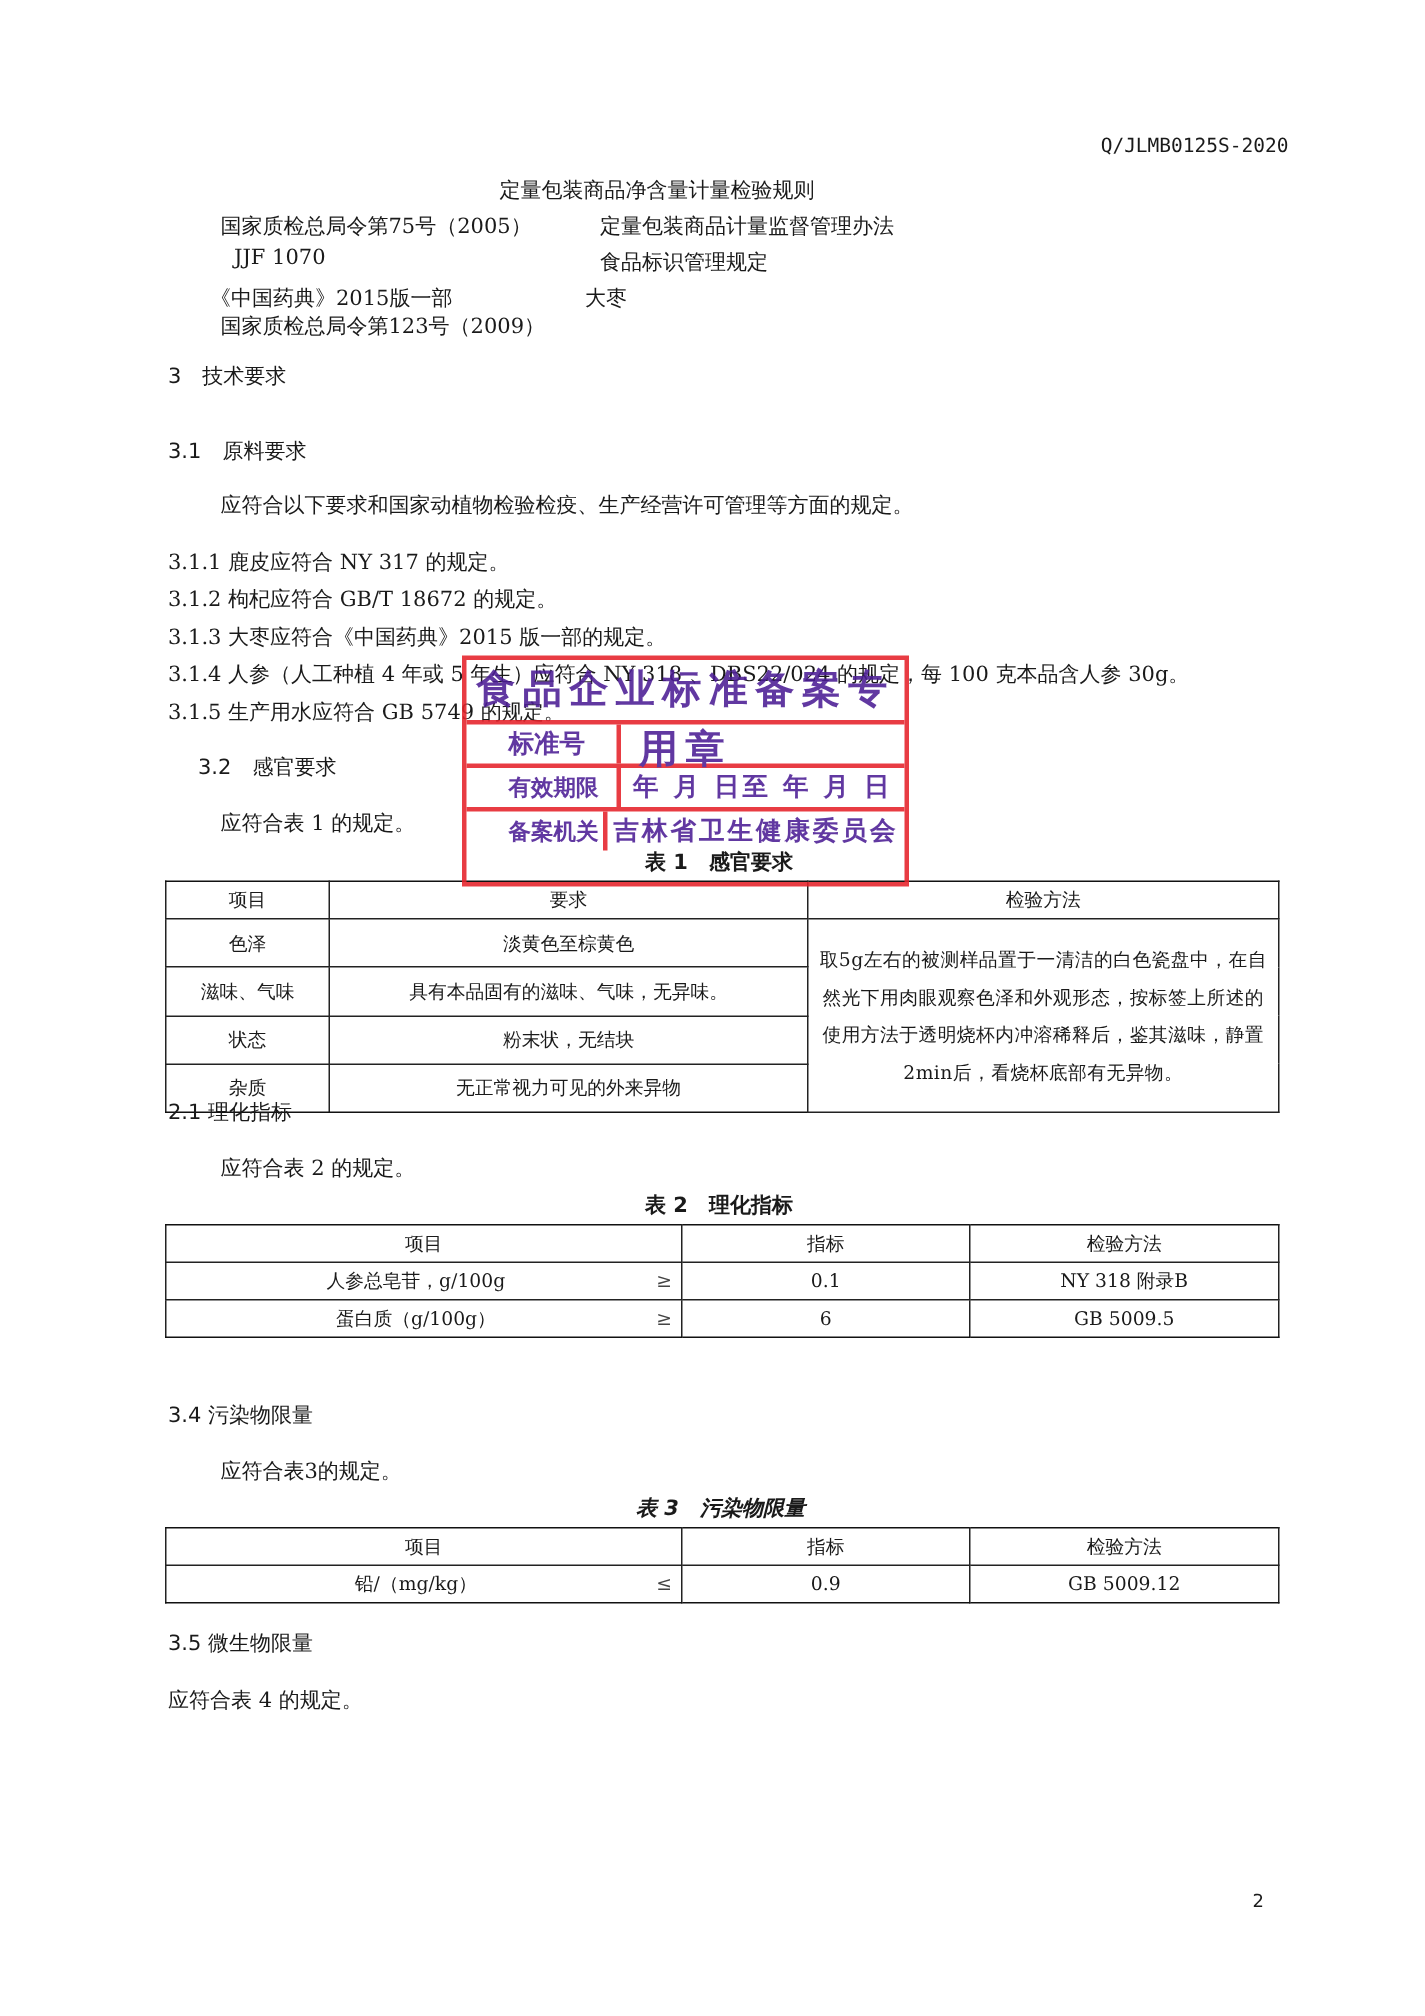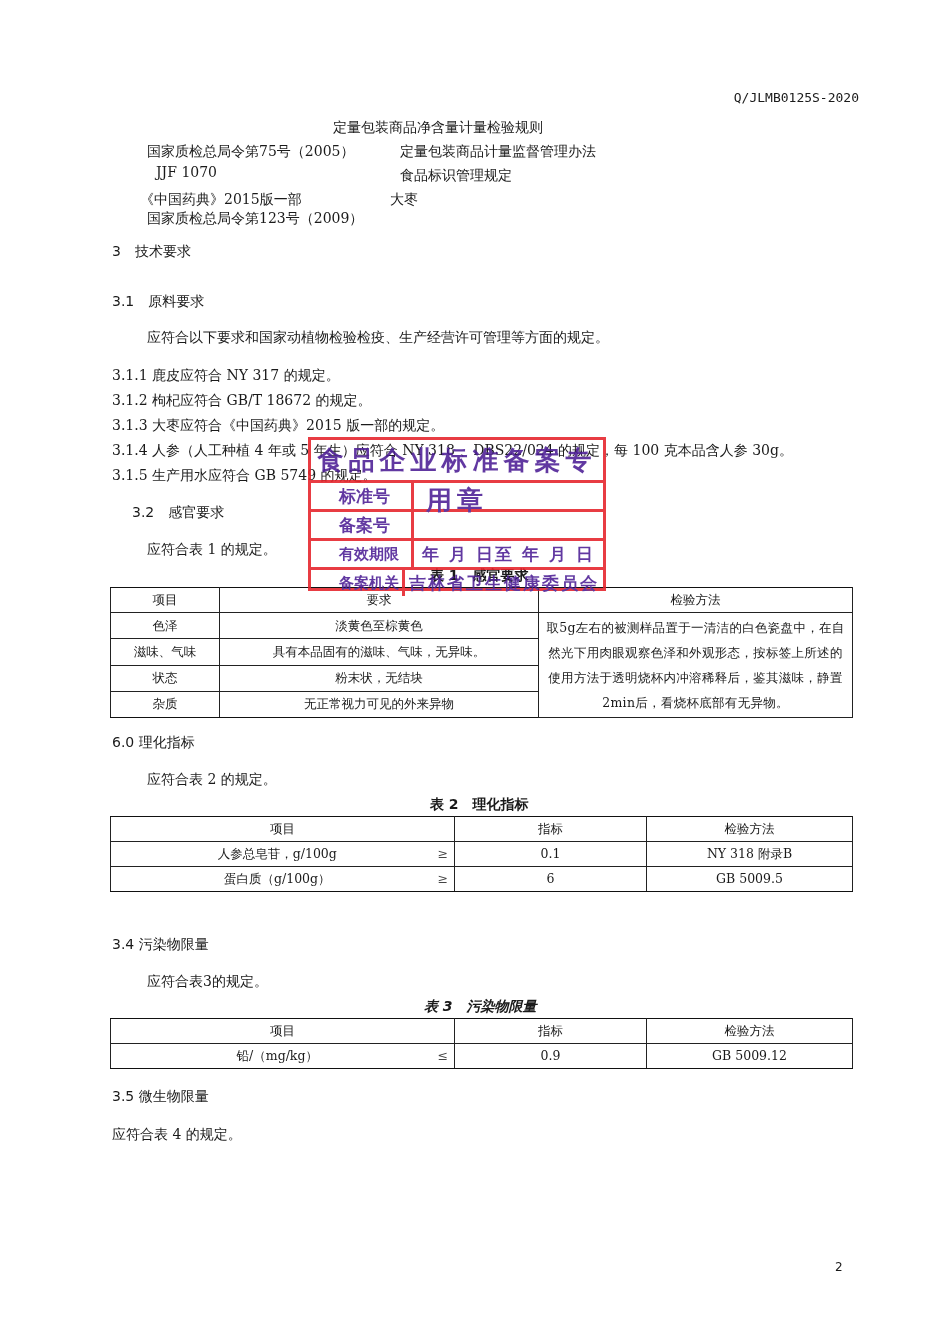--- a/index.html
+++ b/index.html
@@ -11,21 +11,21 @@
   .cap { font-family: "DejaVu Sans", "Liberation Sans", sans-serif; font-size: 14px; font-weight: bold; line-height: 18px; }
   .docid { font-family: "DejaVu Sans Mono", "Liberation Mono", monospace; font-size: 13px; }
   .pageno { font-family: "DejaVu Sans", "Liberation Sans", sans-serif; font-size: 12px; }
 
   table.grid { position: absolute; border-collapse: collapse; font-size: 12.5px; table-layout: fixed; }
   table.grid td { border: 1px solid #222; padding: 0 6px; height: 24px; line-height: 24px; white-space: nowrap; overflow: visible; text-align: center; }
   table.grid tr.top td { border-top: 1.5px solid #111; }
   table.grid tr.bottom td { border-bottom: 1.5px solid #111; }
   .c { text-align: center; }
   .sym { float: right; color: #444; }
-  td.method { white-space: normal !important; line-height: 25px !important; vertical-align: middle; padding: 2px 6px !important; font-size: 12.5px; letter-spacing: 0.3px; }
+  td.method { white-space: normal !important; line-height: 25px !important; vertical-align: middle; padding: 14px 6px !important; font-size: 12.5px; letter-spacing: 0.3px; }
 
   
   .stamp { position: absolute; left: 308px; top: 437px; width: 298px; height: 154px;
            border: 3px solid #e5222a; box-sizing: border-box; opacity: 0.88; color: #4c1d95;
            font-family: "DejaVu Sans", "Liberation Sans", sans-serif; font-weight: bold; }
   .stamp .title { height: 40px; line-height: 40px; text-align: center; font-size: 26px; letter-spacing: 5px; border-bottom: 3px solid #e5222a; }
   .stamp .row { display: flex; height: 26px; border-bottom: 3px solid #e5222a; }
   .stamp .row:last-child { border-bottom: none; }
   .stamp .lbl { width: 72px; border-right: 3px solid #e5222a; line-height: 26px; font-size: 17px; padding-left: 28px; }
   .stamp .val { flex: 1; line-height: 26px; font-size: 17px; letter-spacing: 2px; display: flex; justify-content: space-around; padding: 0 4px; }
@@ -90,24 +90,20 @@
 </tbody>
   </table>
 
 <div class="stamp">
   <div class="title">食品企业标准备案专用章</div>
   <div class="row">
     <div class="lbl">标准号</div>
     <div class="val"></div>
   </div>
   <div class="row">
-    <div class="lbl">备案号</div>
-    <div class="val"></div>
-  </div>
-  <div class="row">
     <div class="lbl" style="font-size:15px;">有效期限</div>
     <div class="val">
       <span>年</span>
       <span>月</span>
       <span>日至</span>
       <span>年</span>
       <span>月</span>
       <span>日</span>
     </div>
   </div>
@@ -121,21 +117,21 @@
       <span>生</span>
       <span>健</span>
       <span>康</span>
       <span>委</span>
       <span>员</span>
       <span>会</span>
     </div>
   </div>
 </div>
 
-<div class="abs h" style="left:112px; top:733px;">6.0 理化指标</div>
+<div class="abs h" style="left:112px; top:733px;">2.1 理化指标</div>
 <div class="abs t" style="left:147px; top:770px;">应符合表 2 的规定。</div>
 <div class="abs cap" style="left:430px; top:795px;">表 2　理化指标</div>
 
 <table class="grid" style="left:110px; top:816px; width:742px;">
   <colgroup>
       <col style="width:344px">
       <col style="width:192px">
       <col style="width:206px">
     </colgroup>
   <tbody>

